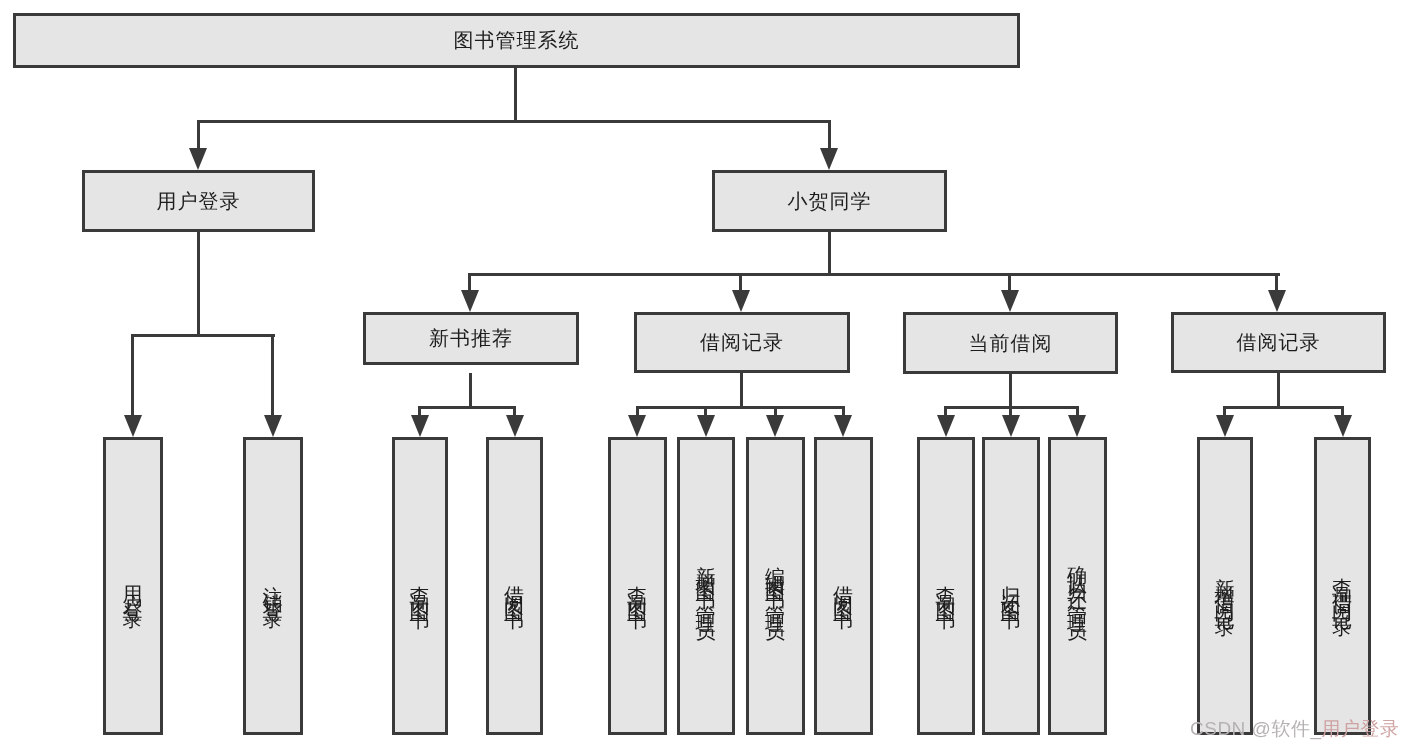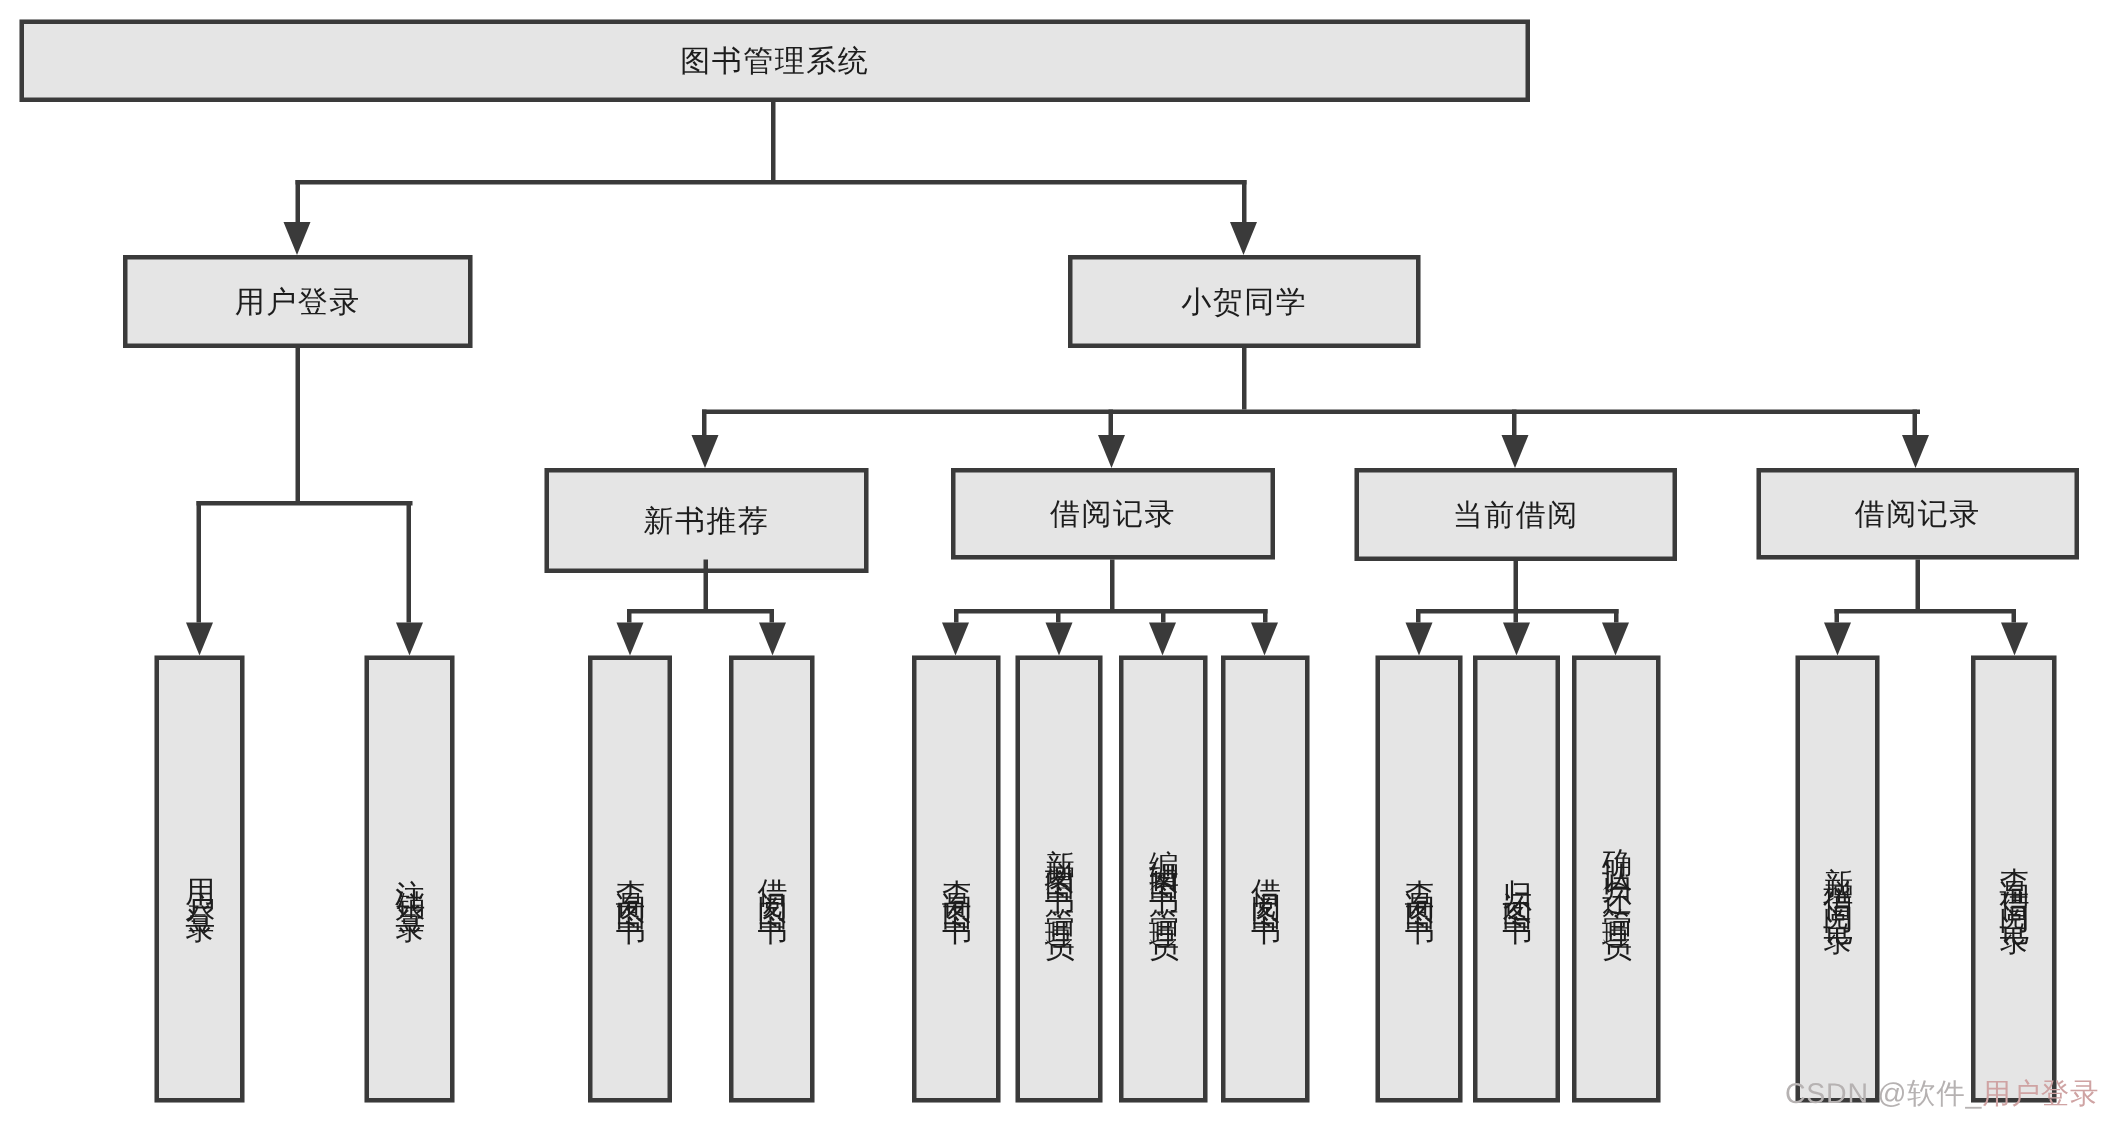--- a/index.html
+++ b/index.html
@@ -35,21 +35,21 @@
   .wm .p{color:#cfa3a3}
 </style>
 </head>
 <body>
 
 <div class="box hbox" style="left:13px;top:13px;width:1007px;height:55px">图书管理系统</div>
 
 <div class="box hbox" style="left:82px;top:170px;width:233px;height:62px">用户登录</div>
 <div class="box hbox" style="left:712px;top:170px;width:235px;height:62px">小贺同学</div>
 
-<div class="box hbox" style="left:363px;top:312px;width:216px;height:70px">新书推荐</div>
+<div class="box hbox" style="left:363px;top:312px;width:216px;height:53px">新书推荐</div>
 <div class="box hbox" style="left:634px;top:312px;width:216px;height:61px">借阅记录</div>
 <div class="box hbox" style="left:903px;top:312px;width:215px;height:62px">当前借阅</div>
 <div class="box hbox" style="left:1171px;top:312px;width:215px;height:61px">借阅记录</div>
 
 <div class="box vbox" style="left:103px;top:437px;width:60px;height:298px">用户登录</div>
 <div class="box vbox" style="left:243px;top:437px;width:60px;height:298px">注销登录</div>
 
 <div class="box vbox" style="left:392px;top:437px;width:56px;height:298px">查询图书</div>
 <div class="box vbox" style="left:486px;top:437px;width:57px;height:298px">借阅图书</div>
 

